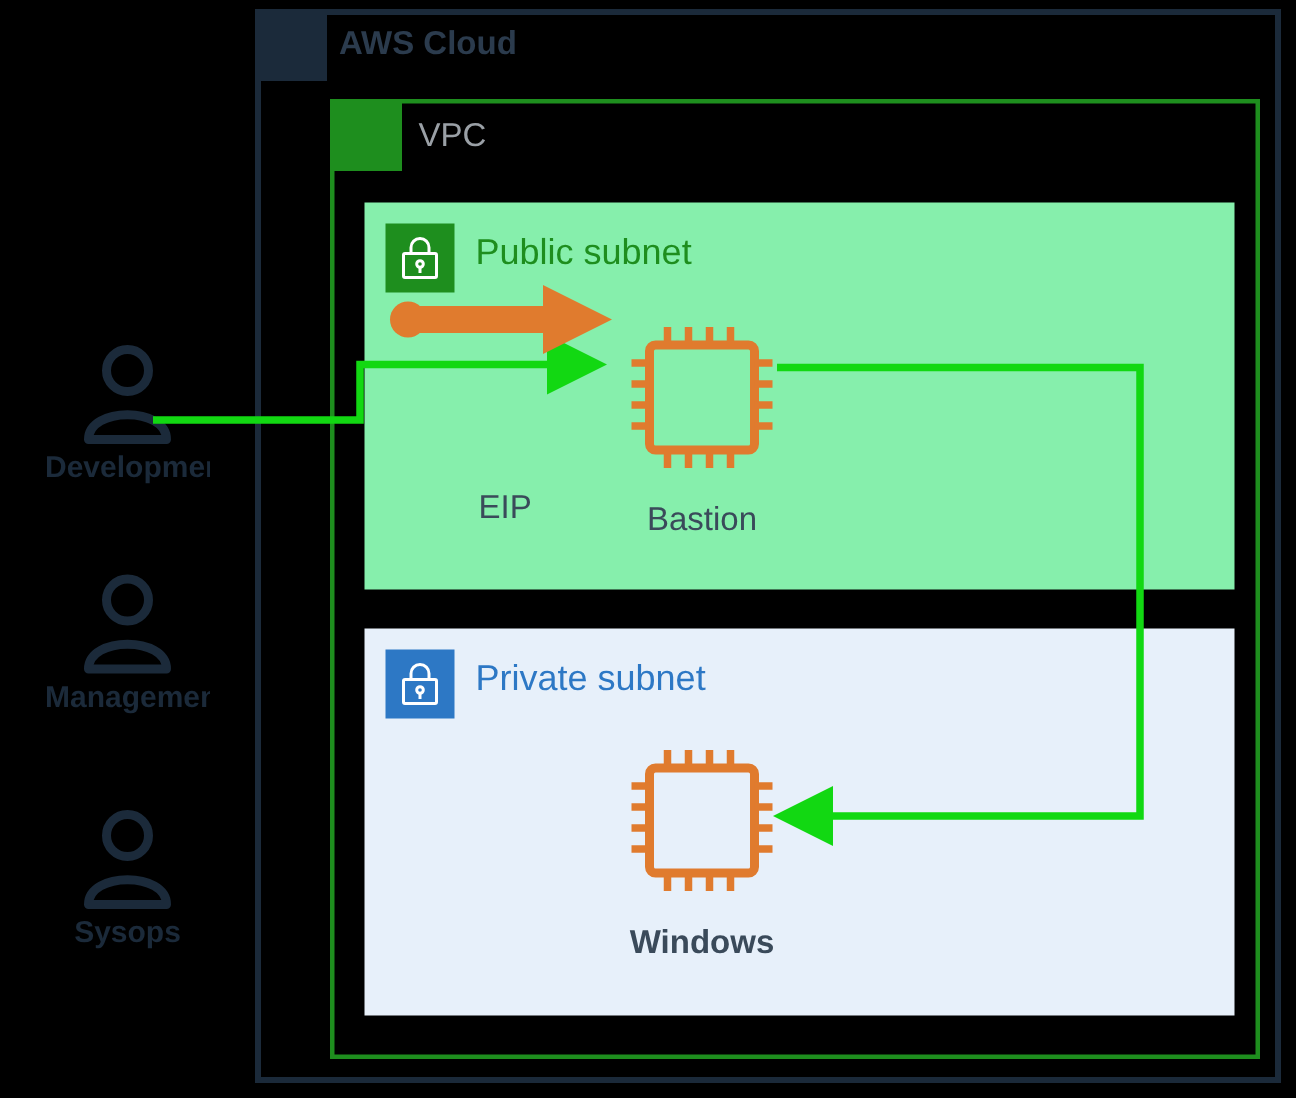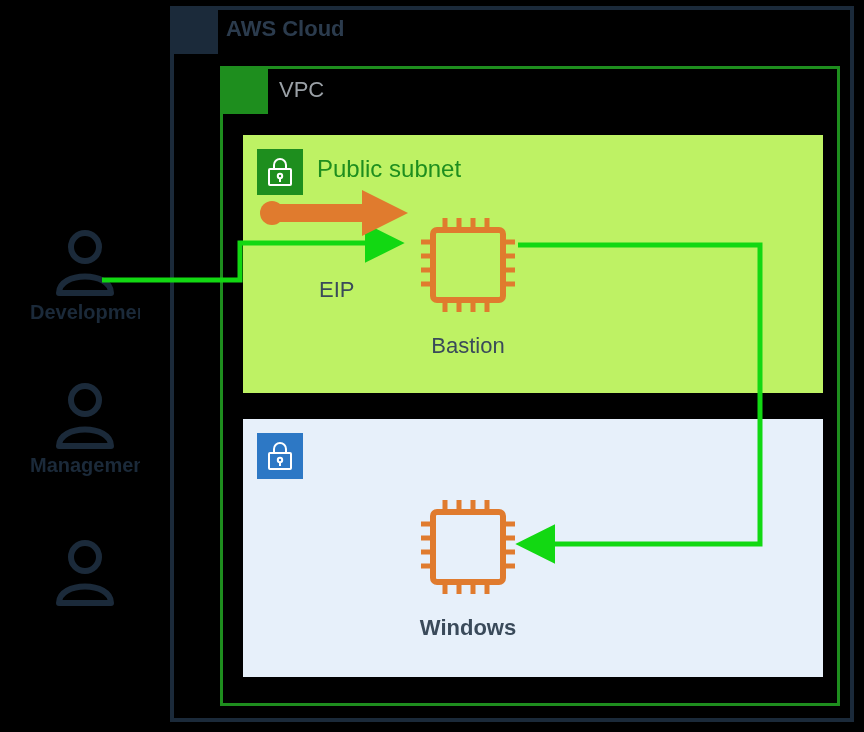--- a/index.html
+++ b/index.html
@@ -77,21 +77,21 @@
   }
 
   .subnet {
     position:absolute;
     left:20px;
     width:580px;
     height:258px;
   }
   .subnet.public {
     top:66px;
-    background:#bef264;
+    background:#86efac;
   }
   .subnet.private {
     top:350px;
     background:#e7f0fa;
   }
   .subnet-tab {
     position:absolute;
     left:14px; top:14px;
     width:46px; height:46px;
     display:flex;align-items:center;justify-content:center;
@@ -116,20 +116,21 @@
     top:118px;
     font-size:22px;
     color:#3a4a5a;
     text-align:left;
     white-space:nowrap;
   }
   .eip-label {
     position:absolute;
     color:#3a4a5a;
     font-size:22px;
+    margin-top:48px;
   }
 
   svg.overlay { position:absolute; left:0; top:0; pointer-events:none; }
 </style>
 </head>
 <body>
 
 <div class="left-col">
   <div class="user-box user-1">
     <span class="user-icon">
@@ -155,20 +156,21 @@
   </div>
   <div class="user-box user-3">
     <span class="user-icon">
       <svg width="72" height="72" viewBox="0 0 72 72">
           <g stroke="#1b2a3a" stroke-width="6" fill="none" stroke-linejoin="round">
             <circle cx="36" cy="22" r="14"></circle>
             <path d="M10 68 C10 46 62 46 62 68 Z"></path>
           </g>
         </svg>
     </span>
+    <div class="user-label">Sysops</div>
   </div>
 </div>
 
 <div class="cloud-frame">
   <div class="cloud-tab"></div>
   <div class="cloud-title">AWS Cloud</div>
 
   <div class="vpc-frame">
     <div class="vpc-tab"></div>
     <div class="vpc-title">VPC</div>
@@ -220,20 +222,21 @@
       <div class="subnet-tab">
         <svg width="28" height="30" viewBox="0 0 28 30">
             <g stroke="#fff" stroke-width="2" fill="none">
               <rect x="3" y="12" width="22" height="16" rx="1"></rect>
               <path d="M8 12 V8 a6 6 0 0 1 12 0 V12"></path>
               <circle cx="14" cy="19" r="2.2"></circle>
               <line x1="14" y1="21" x2="14" y2="25"></line>
             </g>
           </svg>
       </div>
+      <div class="subnet-title">Private subnet</div>
 
       <div class="chip" style="left:170px; top:78px;font-weight:bold;">
         <svg width="110" height="100" viewBox="0 0 110 100">
           <g stroke="#e07b2e" stroke-width="6" fill="none">
             <rect x="20" y="15" width="70" height="70" rx="4"></rect>
           </g>
           <g stroke="#e07b2e" stroke-width="5">
             <line x1="32" y1="15" x2="32" y2="3"></line>
               <line x1="46" y1="15" x2="46" y2="3"></line>
               <line x1="60" y1="15" x2="60" y2="3"></line>

